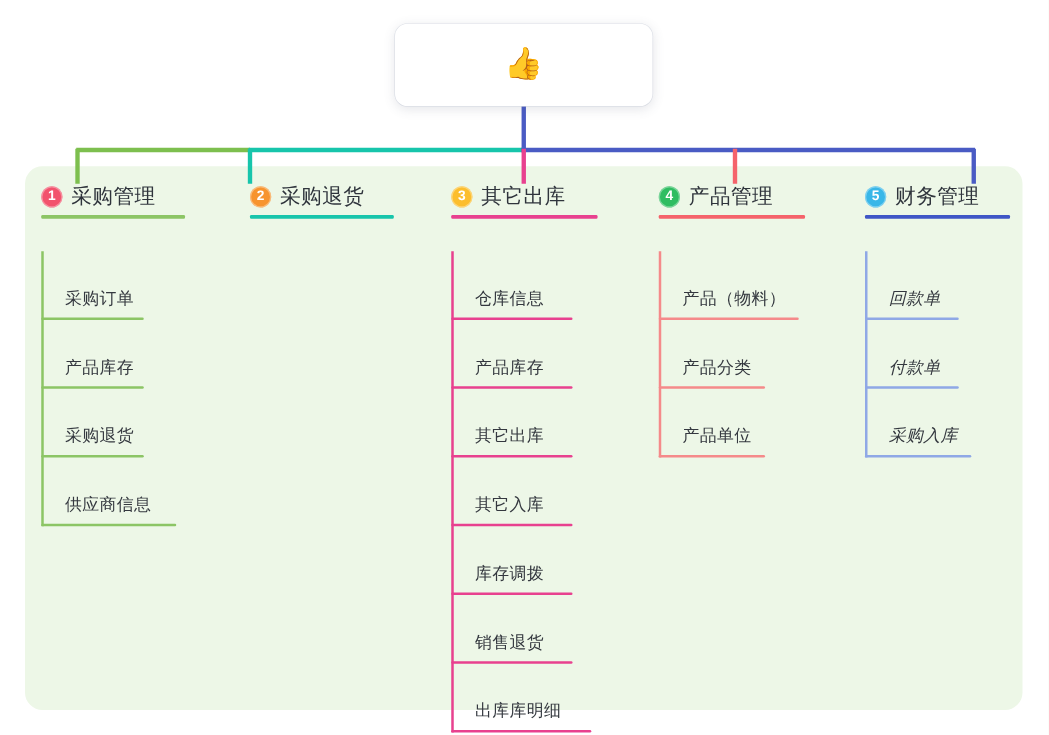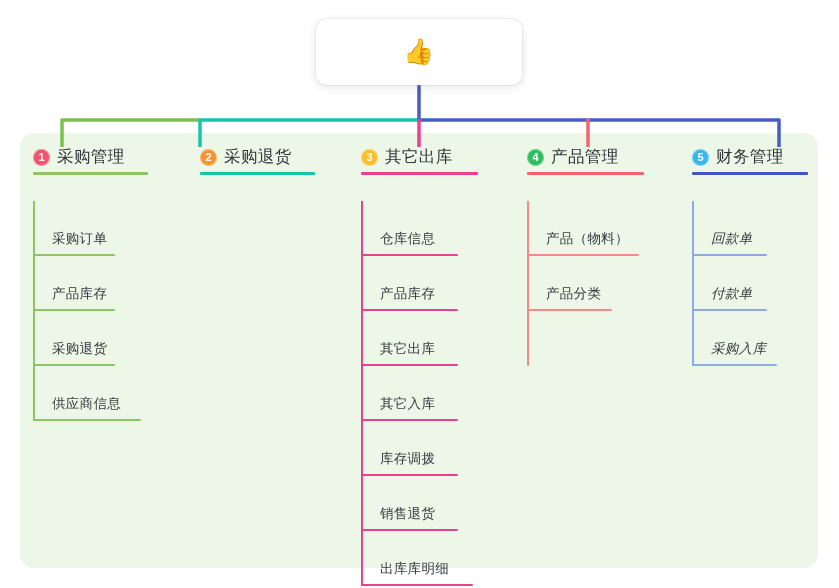--- a/index.html
+++ b/index.html
@@ -182,20 +182,24 @@
         <div class="items" style="margin-top: 31px;">
           <div class="spine" style="height: 165px; background: rgb(245, 138, 138);"></div>
           <div class="item">
             <span class="lbl">产品（物料）</span>
             <div class="urule" style="width: 112px; background: rgb(245, 138, 138);"></div>
           </div>
           <div class="item">
             <span class="lbl">产品分类</span>
             <div class="urule" style="width: 85px; background: rgb(245, 138, 138);"></div>
           </div>
+          <div class="item">
+            <span class="lbl">产品单位</span>
+            <div class="urule" style="width: 85px; background: rgb(245, 138, 138);"></div>
+          </div>
         </div>
       </div>
       <div class="col" style="left: 692px;">
         <div class="col-head">
           <span class="badge" style="background: rgb(57, 183, 232);">5</span>
           <span class="col-title">财务管理</span>
         </div>
         <div class="head-rule" style="width: 116px; background: rgb(63, 86, 198); top: 28px;"></div>
         <div class="items" style="margin-top: 31px; font-style: italic;">
           <div class="spine" style="height: 165px; background: rgb(143, 168, 230);"></div>

